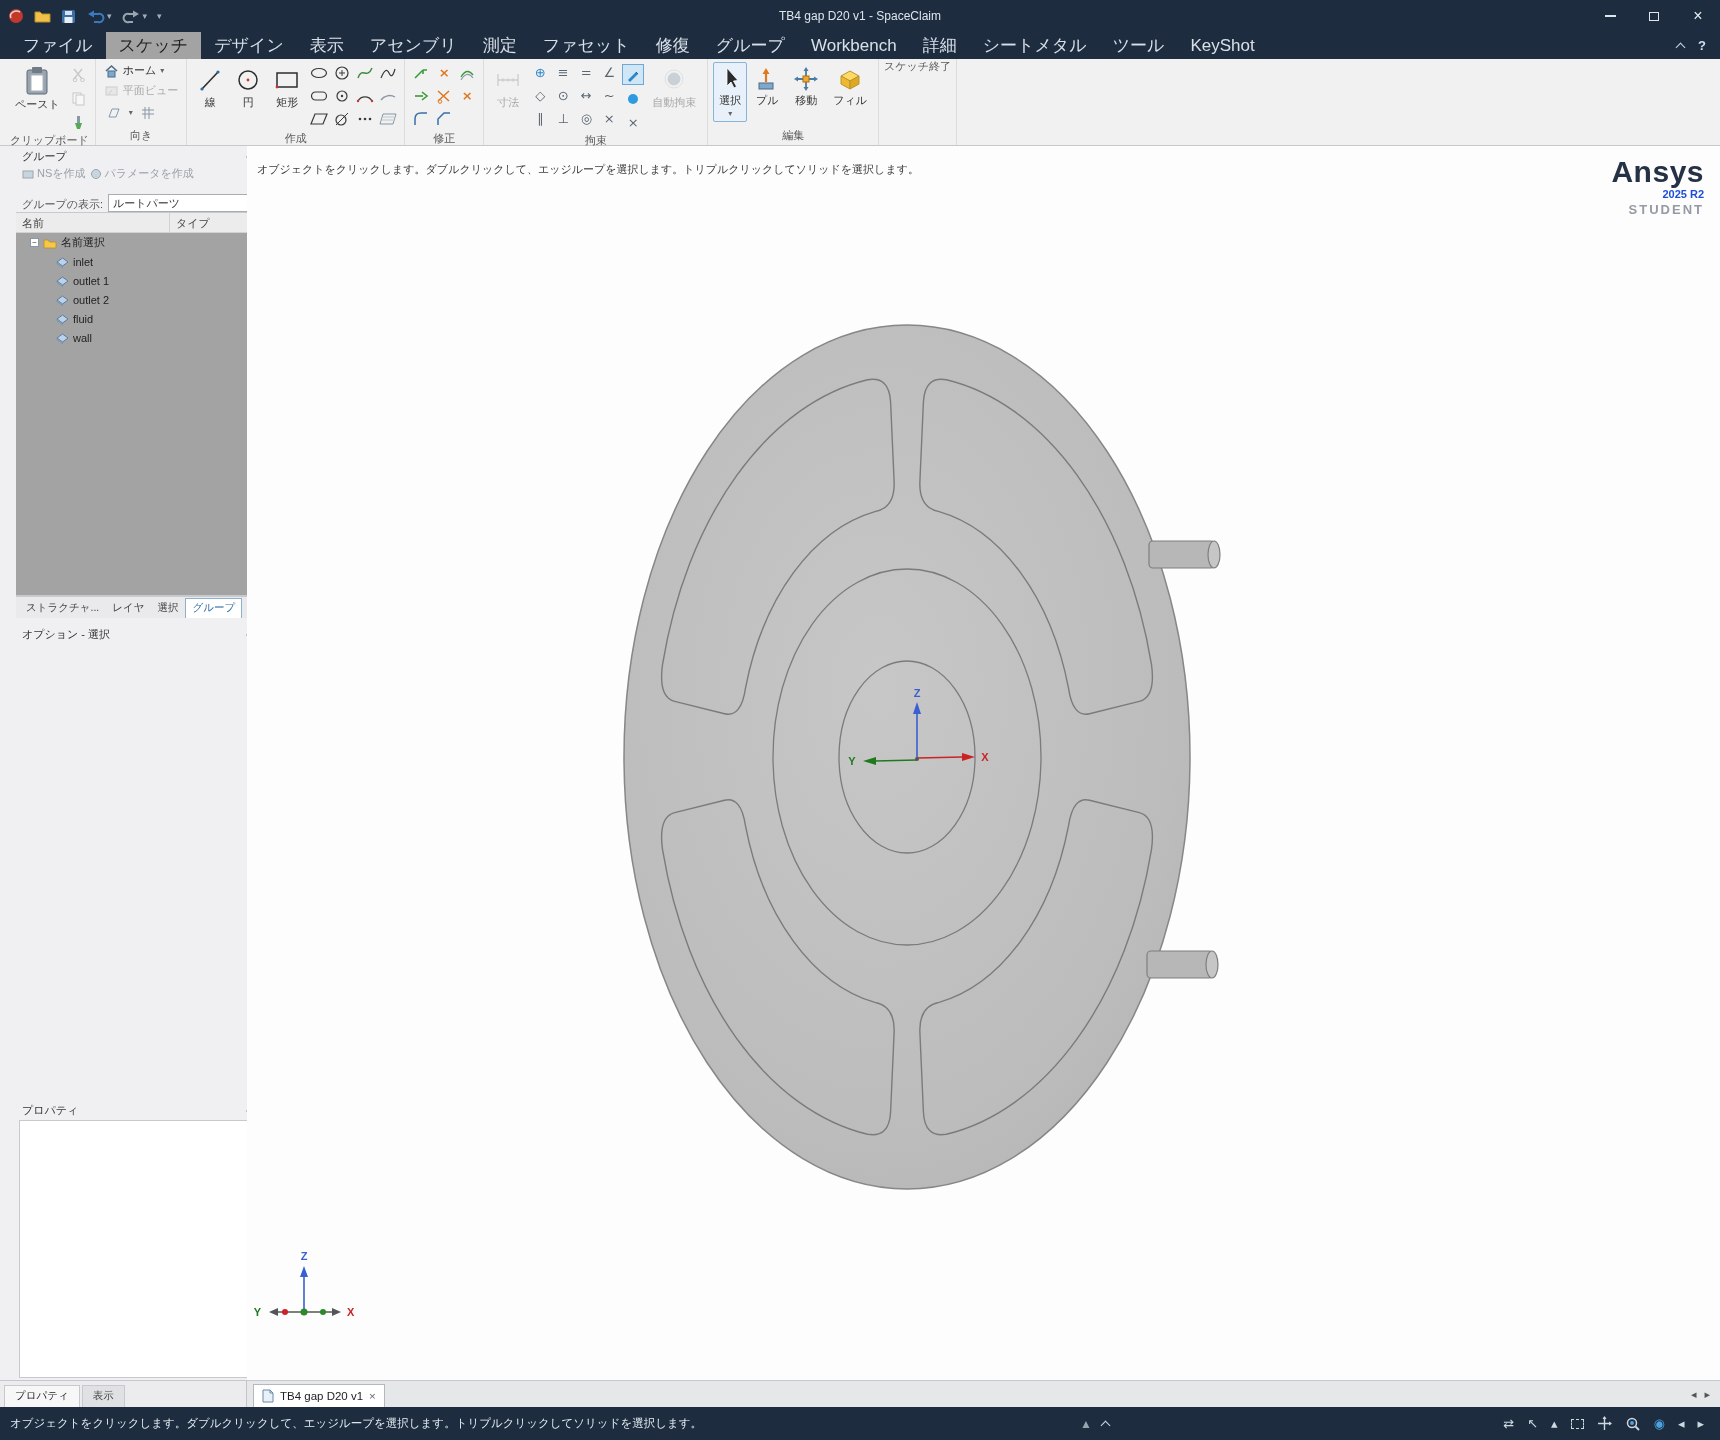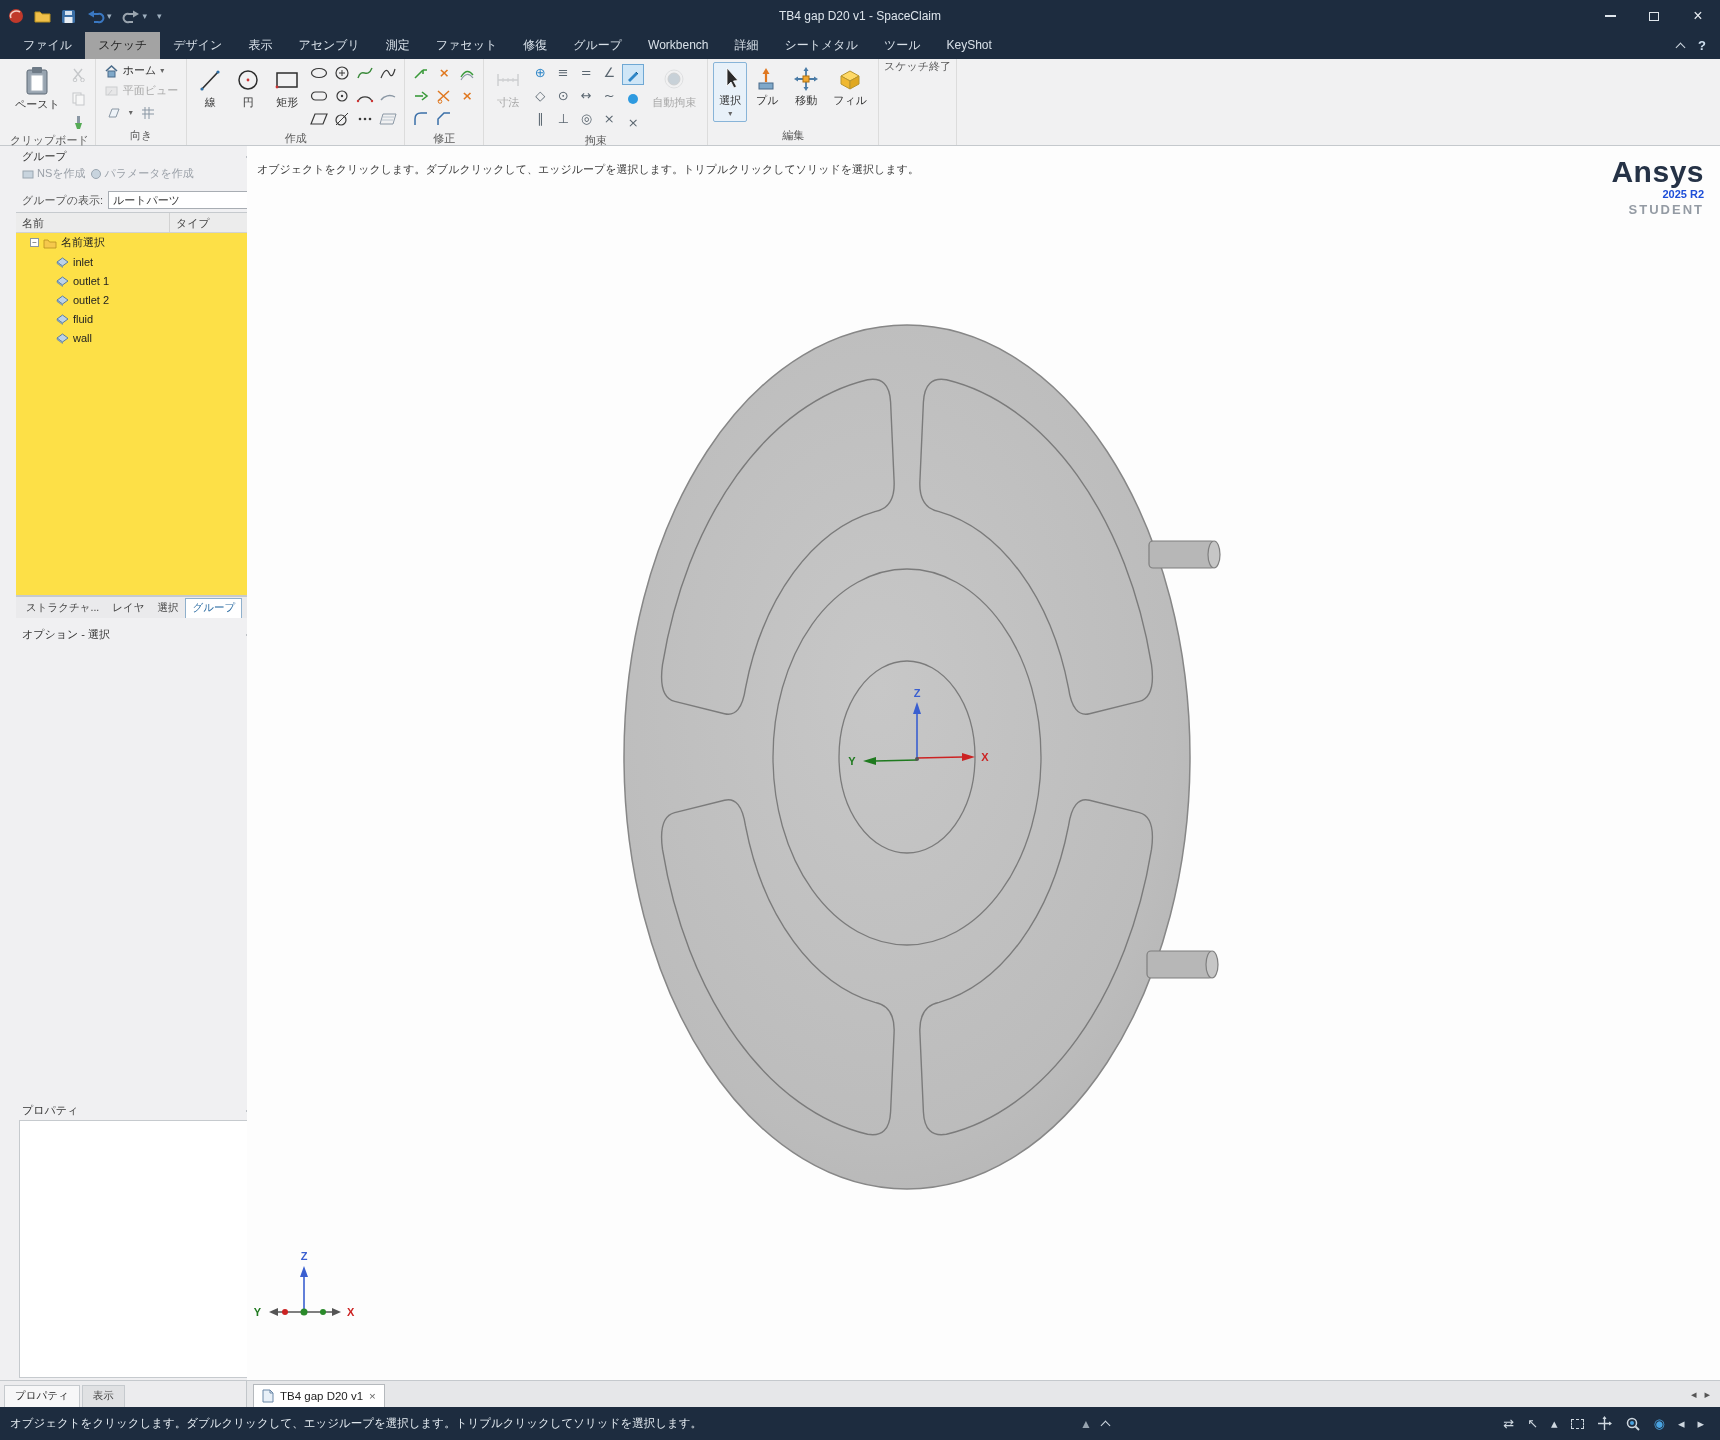--- a/index.html
+++ b/index.html
@@ -12,21 +12,21 @@
 .qat .qbtn{display:inline-flex;align-items:center;gap:2px;cursor:default}
 .caret-ch{font-size:9px;color:#9fb0bf}
 .wintitle{position:absolute;left:0;right:0;text-align:center;font-size:12px;color:#dde5ec;pointer-events:none}
 .wincontrols{margin-left:auto;display:flex;height:32px;z-index:2}
 .winbtn{width:44px;height:32px;display:flex;align-items:center;justify-content:center;color:#e8edf2}
 .minbar{width:11px;height:2px;background:#dfe6ec}
 .maxbox{width:10px;height:9px;border:1.5px solid #dfe6ec}
 .closech{font-size:16px;line-height:16px}
 
 .tabbar{position:absolute;left:0;top:32px;right:0;height:27px;background:#1d2c3f;display:flex;align-items:stretch;padding-left:10px}
-.rtab{padding:0 13px;line-height:27px;font-size:12px;color:#d8e0e8;white-space:nowrap}
+.rtab{padding:0 13px;line-height:27px;font-size:17px;color:#d8e0e8;white-space:nowrap}
 .rtab.active{background:#a3a3a3;color:#1f1f1f}
 .tabbar-right{margin-left:auto;display:flex;align-items:center;gap:14px;padding-right:14px}
 .chev{width:7px;height:7px;border-left:1.6px solid #cfd8e0;border-top:1.6px solid #cfd8e0;transform:rotate(45deg);margin-top:3px}
 .helpq{color:#cfe0f0;font-size:13px;font-weight:bold}
 
 .ribbon{position:absolute;left:0;top:59px;right:0;height:87px;background:#f1f1f2;border-bottom:1px solid #c5c9cd;display:flex;align-items:stretch;padding-left:4px}
 .rgroup{display:flex;flex-direction:column;border-right:1px solid #dcdcdc;padding:0 5px}
 .rbody{flex:1;display:flex;align-items:flex-start;padding-top:3px;gap:2px}
 .glabel{height:17px;text-align:center;font-size:11px;color:#5a5a5a;white-space:nowrap}
 .bigbtn{display:flex;flex-direction:column;align-items:center;gap:1px;padding:3px 5px;border:1px solid transparent;border-radius:2px}
@@ -47,24 +47,24 @@
 .glyph.orange{color:#e07820;font-weight:bold}
 .togglebox{width:22px;height:21px;display:flex;align-items:center;justify-content:center;border:1px solid transparent}
 .togglebox.on{background:#cfe6f7;border-color:#6fa8d4}
 
 .leftpanel{position:absolute;left:16px;top:146px;width:247px;height:1234px;background:#f0f0f2;border-right:1px solid #c2c6ca}
 .lp{position:absolute;left:0;right:0}
 .phead{display:flex;align-items:center;padding:0 6px;font-size:11px;color:#333;height:20px}
 .phead .pin{margin-left:auto}
 .ptools{display:flex;align-items:flex-start;gap:4px;padding:0 6px;height:22px;font-size:11px;color:#9aa0a8}
 .ptool{display:flex;align-items:center;gap:3px}
-.pdisplay{display:flex;align-items:center;gap:5px;padding:0 6px;height:24px;font-size:11px;color:#555}
+.pdisplay{display:flex;align-items:flex-end;gap:5px;padding:0 6px;height:24px;font-size:11px;color:#555}
 .pselect{flex:1;display:flex;align-items:center;border:1px solid #a8adb3;background:#fff;height:18px;padding:0 4px;color:#333}
 .pselect .ddch{margin-left:auto}
-.pwhite{background:#fde047;border:1px solid #c6cace;border-left:none;border-right:none}
+.pwhite{background:#a3a3a3;border:1px solid #c6cace;border-left:none;border-right:none}
 .pcols{display:flex;height:20px;background:#ececec;border-bottom:1px solid #d2d2d2;font-size:11px;color:#444}
 .pcol{padding:3px 6px}
 .pcol.c1{width:154px;border-right:1px solid #d2d2d2}
 .trow{display:flex;align-items:center;height:19px;font-size:11px;color:#222;gap:4px;padding-left:14px}
 .trow.child{padding-left:40px}
 .expand{width:9px;height:9px;border:1px solid #8a97a4;background:#fff;font-size:8px;line-height:7px;text-align:center;color:#444}
 .ptabs{display:flex;align-items:flex-end;height:22px;background:#eaeaec;border-top:1px solid #c6cace;padding-left:4px;gap:1px}
 .ptab{font-size:10.5px;color:#444;padding:2px 6px 3px;white-space:nowrap}
 .ptab.active{background:#fff;border:1px solid #8fb0cc;border-bottom:none;color:#2d6da3}
 .propbody{background:#fff;border:1px solid #c6cace;margin:0 3px}

